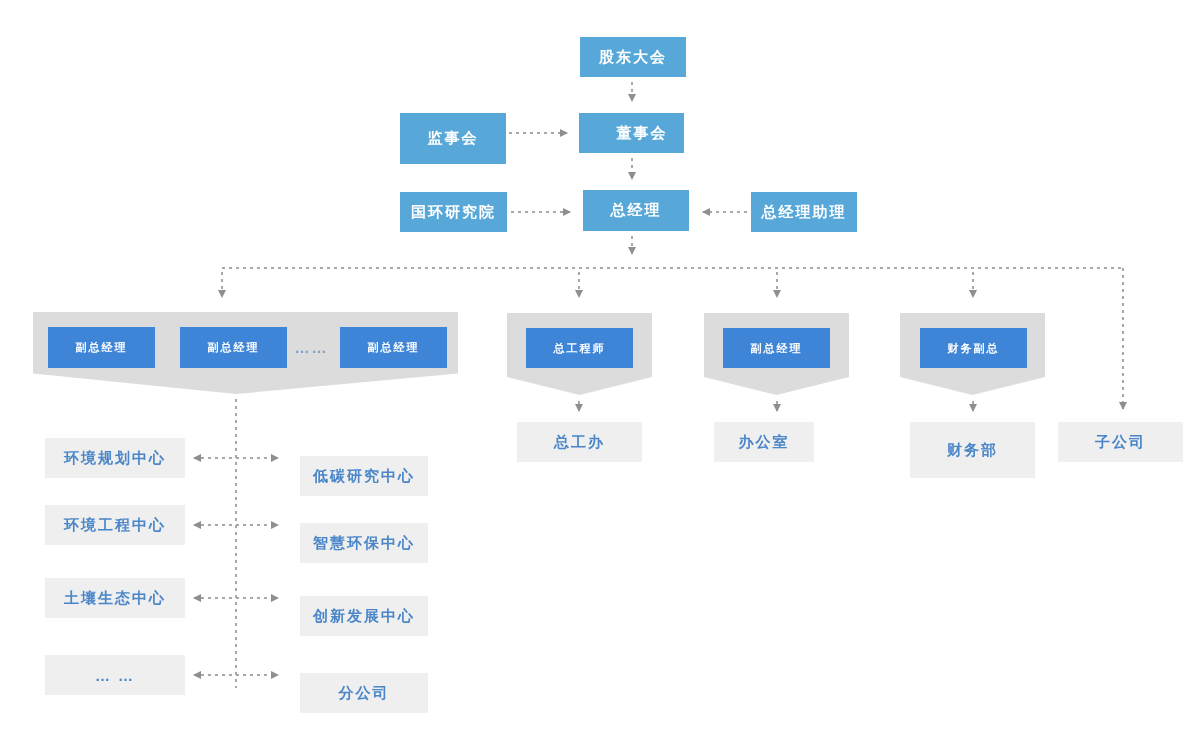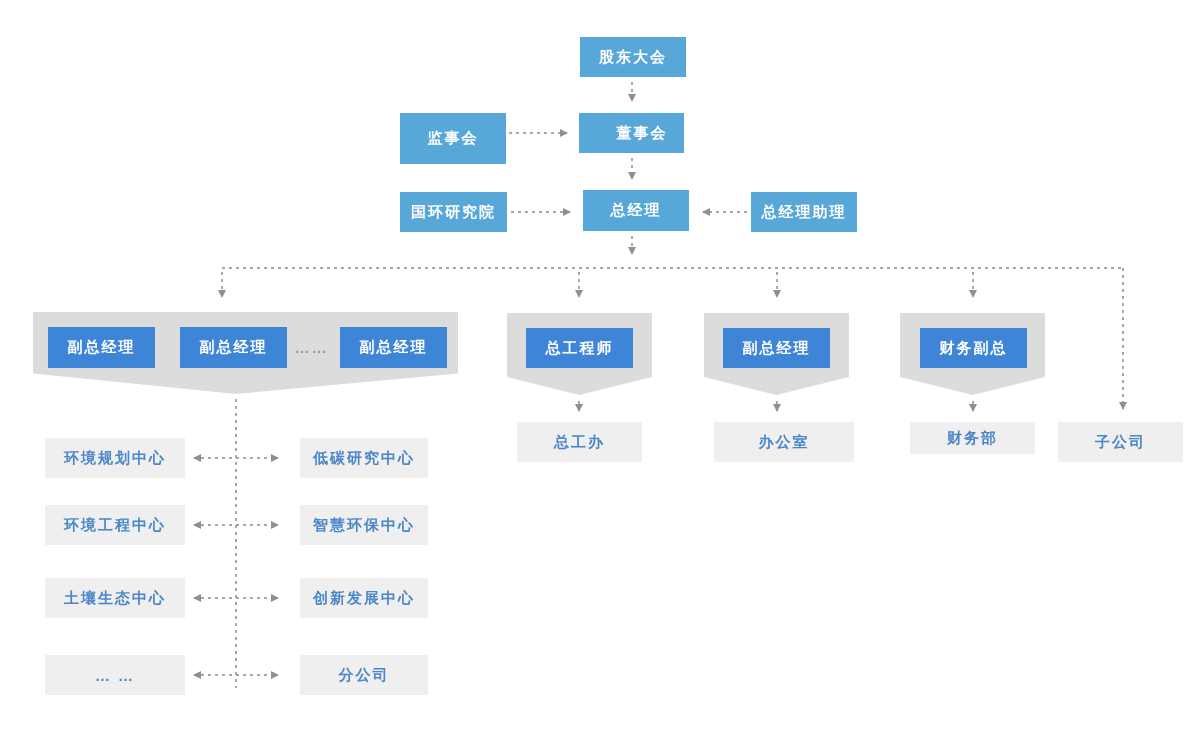--- a/index.html
+++ b/index.html
@@ -3,21 +3,21 @@
 <meta charset="utf-8">
 <style>
   html,body{margin:0;padding:0;background:#ffffff;}
   body{width:1200px;height:751px;position:relative;overflow:hidden;
        font-family:"Liberation Sans","DejaVu Sans",sans-serif;}
   #chart{position:absolute;inset:0;width:1200px;height:751px;}
   .abs{position:absolute;box-sizing:border-box;text-align:center;}
   
   .blb{background:#57a8d8;color:#ffffff;font-weight:bold;font-size:15px;
        letter-spacing:2px;display:flex;align-items:center;justify-content:center;}
-  .dbb{background:#3e84d7;color:#ffffff;font-weight:bold;font-size:15px;
+  .dbb{background:#3e84d7;color:#ffffff;font-weight:bold;font-size:11px;
        letter-spacing:2px;display:flex;align-items:center;justify-content:center;}
   .gb{background:#efefef;color:#4a86c8;font-weight:bold;font-size:15px;
       letter-spacing:2px;display:flex;align-items:center;justify-content:center;}
   .banner{background:#dcdcdc;}
   .banner-mid{clip-path:polygon(0 0,100% 0,100% 78%,50% 100%,0 78%);}
   .banner-left{clip-path:polygon(0 0,100% 0,100% 75%,47.8% 100%,0 75%);}
   .ell{color:#7d9fc9;font-weight:bold;font-size:15px;letter-spacing:2px;
        display:flex;align-items:center;justify-content:center;}
   
   .n-shareholders{left:580px;top:37px;width:106px;height:40px;}
@@ -31,25 +31,25 @@
   .bn-2{left:704px;top:313px;width:145px;height:82px;}
   .bn-3{left:900px;top:313px;width:145px;height:82px;}
   .n-d1{left:48px;top:327px;width:107px;height:41px;}
   .n-d2{left:180px;top:327px;width:107px;height:41px;}
   .n-dell{left:283px;top:327px;width:57px;height:41px;}
   .n-d3{left:340px;top:327px;width:107px;height:41px;}
   .n-ce{left:526px;top:328px;width:107px;height:40px;}
   .n-dm{left:723px;top:328px;width:107px;height:40px;}
   .n-fd{left:920px;top:328px;width:107px;height:40px;}
   .n-ceo{left:517px;top:422px;width:125px;height:40px;}
-  .n-office{left:714px;top:422px;width:140px;height:40px;}
-  .n-findept{left:910px;top:422px;width:125px;height:32px;}
+  .n-office{left:714px;top:422px;width:100px;height:40px;}
+  .n-findept{left:910px;top:422px;width:125px;height:56px;}
   .n-sub{left:1058px;top:422px;width:125px;height:40px;}
   .dept-l{left:45px;width:140px;height:40px;}
-  .dept-r{left:300px;width:128px;height:40px;}
+  .dept-r{left:300px;width:128px;height:40px;margin-top:18px;}
   .r1{top:438px;} .r2{top:505px;} .r3{top:578px;} .r4{top:655px;}
   
   svg#conn{position:absolute;left:0;top:0;pointer-events:none;}
   path.conn{stroke:#a8a8a8;stroke-width:2;fill:none;stroke-dasharray:3 4;}
 </style>
 </head>
 <body>
 
 <div id="chart">
 

